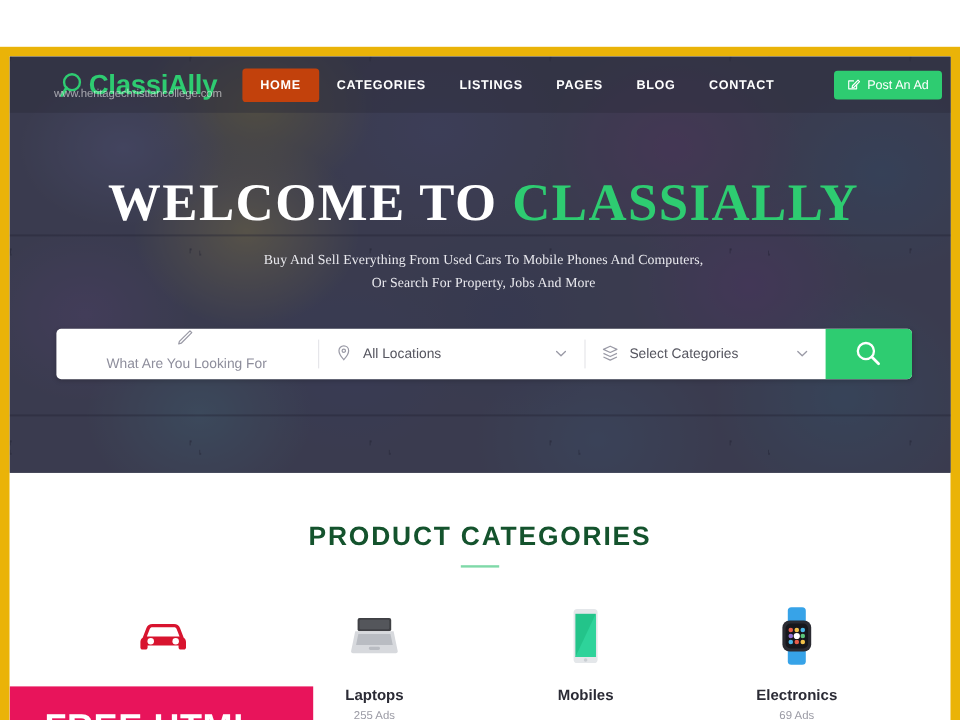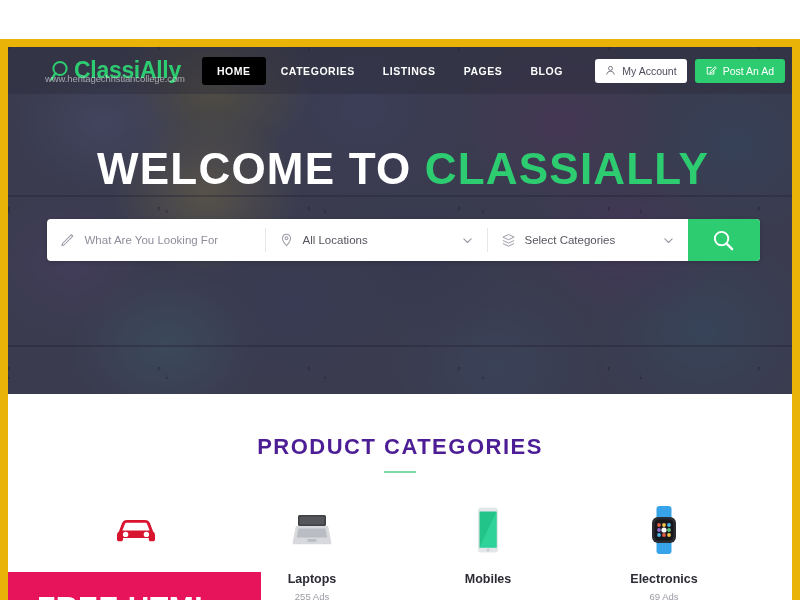--- a/index.html
+++ b/index.html
@@ -88,21 +88,21 @@
   }
   .nav-item {
     color: #ffffff;
     font-size: 10.5px;
     font-weight: 700;
     letter-spacing: 0.55px;
     padding: 7px 13px;
     white-space: nowrap;
   }
   .nav-item.active {
-    background: #000000;
+    background: #c2410c;
     border-radius: 3px;
     padding: 8px 15px;
   }
 
   .header-right {
     margin-left: auto;
     display: flex;
     align-items: center;
     gap: 8px;
   }
@@ -124,20 +124,21 @@
     padding: 6px 11px;
     white-space: nowrap;
   }
 
   
   .hero-content {
     position: relative;
     z-index: 5;
     text-align: center;
     padding-top: 53px;
+    font-family: Liberation Serif, serif;
   }
   .hero-title {
     font-size: 44px;
     font-weight: 700;
     letter-spacing: 1.2px;
     color: #ffffff;
     line-height: 1;
   }
   .hero-title .accent { color: #2ECC71; }
   .hero-sub {
@@ -164,21 +165,21 @@
     box-shadow: 0 1px 4px rgba(0,0,0,0.18);
   }
   .sfield {
     display: flex;
     align-items: center;
     gap: 9px;
     padding: 0 14px;
     flex: 0 0 auto;
     position: relative;
   }
-  .sfield.keyword { width: 218px; }
+  .sfield.keyword { width: 218px; flex-direction: column; }
   .sfield.location { width: 222px; }
   .sfield.category { width: 201px; }
   .sfield + .sfield::before {
     content: "";
     position: absolute;
     left: 0; top: 9px; bottom: 9px;
     width: 1px;
     background: #e6e6ea;
   }
   .sfield-text {
@@ -204,21 +205,21 @@
   
   .section {
     background: #ffffff;
     padding-top: 40px;
     text-align: center;
   }
   .section-title {
     font-size: 22px;
     font-weight: 700;
     letter-spacing: 1.5px;
-    color: #4c1d95;
+    color: #14532d;
   }
   .section-rule {
     width: 32px; height: 2px;
     background: #7fd9a8;
     margin: 11px auto 0;
   }
   .cats {
     display: flex;
     margin-top: 30px;
     padding: 0 40px;
@@ -295,42 +296,40 @@
         </svg>
         <span class="logo-text"><span>Classi</span><span>Ally</span></span>
       </div>
 
       <div class="nav">
         <div class="nav-item active">HOME</div>
         <div class="nav-item">CATEGORIES</div>
         <div class="nav-item">LISTINGS</div>
         <div class="nav-item">PAGES</div>
         <div class="nav-item">BLOG</div>
+        <div class="nav-item">CONTACT</div>
       </div>
 
       <div class="header-right">
-        <div class="btn-account">
-          <svg width="11" height="11" viewBox="0 0 14 14">
-            <circle cx="7" cy="4.3" r="2.5" fill="none" stroke="#6c6c78" stroke-width="1.2"></circle>
-            <path d="M2.3 12.2c0-2.6 2.1-4.2 4.7-4.2s4.7 1.6 4.7 4.2" fill="none" stroke="#6c6c78" stroke-width="1.2"></path>
-          </svg>
-          <span>My Account</span>
-        </div>
         <div class="btn-post">
           <svg width="11" height="11" viewBox="0 0 14 14">
             <path d="M1.6 3.1h5.1M1.6 3.1v8.4h8.4V7.2" fill="none" stroke="#ffffff" stroke-width="1.2" stroke-linecap="round" stroke-linejoin="round"></path>
             <path d="M5.6 8.2l5.9-6 1.6 1.6-5.9 6-2 .4z" fill="none" stroke="#ffffff" stroke-width="1.2" stroke-linejoin="round"></path>
           </svg>
           <span>Post An Ad</span>
         </div>
       </div>
     </div>
 
     <div class="hero-content">
       <div class="hero-title"><span>WELCOME TO </span><span class="accent">CLASSIALLY</span></div>
+      <div class="hero-sub">
+        <div>Buy And Sell Everything From Used Cars To Mobile Phones And Computers,</div>
+        <div>Or Search For Property, Jobs And More</div>
+      </div>
     </div>
 
     <div class="searchbar">
 
       <div class="sfield keyword">
         <svg width="15" height="15" viewBox="0 0 16 16">
           <path d="M3.2 12.8l9.4-9.4-1.6-1.6-9.4 9.4-.6 2.2z" fill="none" stroke="#9a9aa6" stroke-width="1.1" stroke-linejoin="round"></path>
         </svg>
         <span class="sfield-text">What Are You Looking For</span>
       </div>

